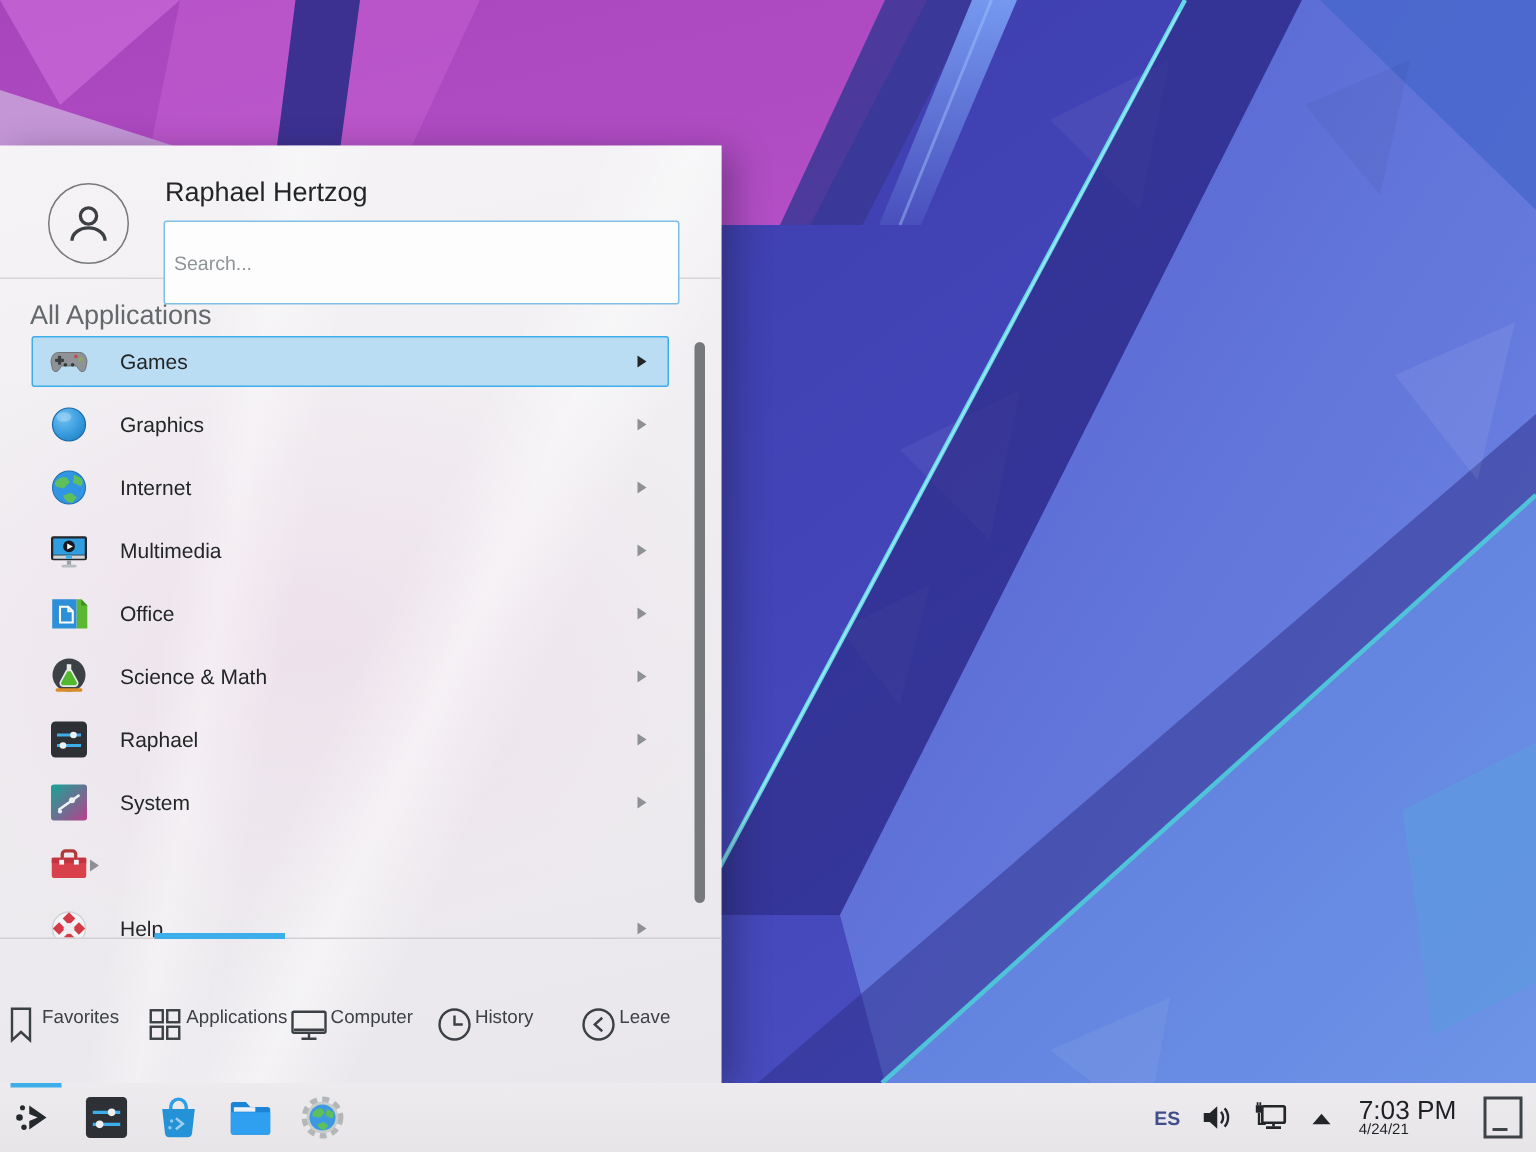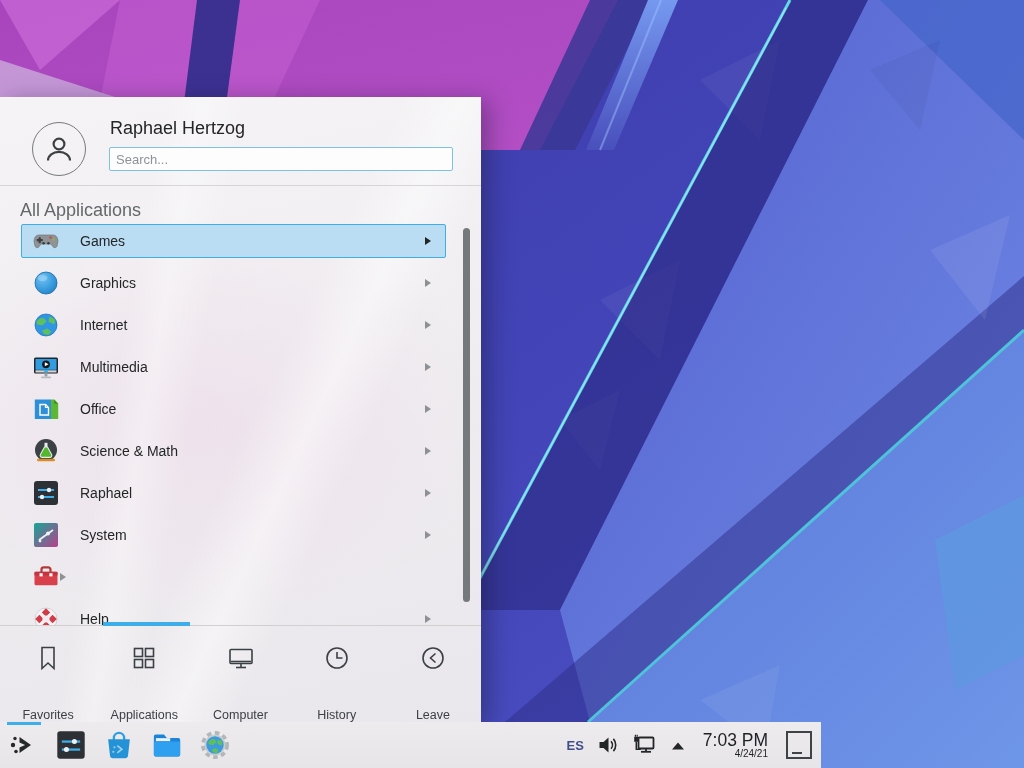--- a/index.html
+++ b/index.html
@@ -26,54 +26,54 @@
   }
   .menu-header{position:absolute;top:0;left:0;right:0;height:88px;border-bottom:1px solid #d8d5d9;z-index:2;}
   .avatar{
     position:absolute;left:32px;top:25px;width:52px;height:52px;border-radius:50%;
     border:1px solid #77797c;display:flex;align-items:center;justify-content:center;background:transparent;
   }
   .user-name{position:absolute;left:110px;top:21px;font-size:18px;color:#232627;}
   .search{
     position:absolute;left:109px;top:50px;width:330px;height:22px;
     border:1px solid #7fc0e6;border-radius:2px;background:#fdfdfd;
-    font-family:inherit;font-size:13px;color:#232627;padding:0 6px;outline:none;
+    font-family:inherit;font-size:13px;color:#232627;padding:16px 6px;outline:none;
   }
   .search::placeholder{color:#8d9497;}
   .section-label{position:absolute;left:20px;top:103px;font-size:18px;color:#63686b;z-index:2;}
   .menu-list{position:absolute;left:0;top:127px;width:481px;height:401px;overflow:hidden;z-index:2;}
   .row{
     position:absolute;left:21px;width:425px;height:34px;
     display:flex;align-items:center;box-sizing:border-box;border:1px solid transparent;border-radius:2px;
   }
   .row.sel{background:#bbddf4;border-color:#3daee9;}
   .mi{width:28px;height:28px;margin-left:10px;flex:0 0 auto;display:flex;}
   .ml{margin-left:20px;font-size:14px;color:#232627;flex:1;}
   .arr{width:0;height:0;border-top:4.5px solid transparent;border-bottom:4.5px solid transparent;
        border-left:6px solid #8d9194;margin-right:14px;}
   .row.sel .arr{border-left-color:#232627;}
   .vscroll{position:absolute;left:463px;top:131px;width:7px;height:374px;background:#75797c;border-radius:4px;z-index:3;}
   .tab-sep{position:absolute;left:0;top:528px;width:481px;height:1px;background:#d2cfd3;z-index:2;}
   .tab-indicator{position:absolute;left:103px;top:525px;width:87px;height:4px;background:#3daee9;z-index:3;}
   .tab-bar{position:absolute;left:0;top:531px;width:481px;height:94px;display:flex;z-index:2;}
-  .tab{flex:1;display:flex;flex-direction:column;align-items:center;justify-content:space-between;}
+  .tab{flex:1;display:flex;flex-direction:row;align-items:center;}
   .tab .ticon{margin-top:15px;height:30px;display:flex;align-items:center;}
   .tab .tlabel{margin-top:5px;font-size:12.5px;color:#3c4145;}
   
   .taskbar{
-    position:absolute;left:0;bottom:0;width:821px;height:46px;z-index:6;
+    position:absolute;left:0;bottom:0;width:1024px;height:46px;z-index:6;
     background:linear-gradient(#eeebef,#e8e5e9);
     display:flex;align-items:center;
   }
   .tb-apps{display:flex;align-items:center;gap:14px;padding-left:6px;}
   .tb-app{position:relative;width:34px;height:40px;display:flex;align-items:center;justify-content:center;}
   .tb-app .active-line{position:absolute;top:-3px;left:1px;width:34px;height:3px;background:#3daee9;}
   .tray{margin-left:auto;display:flex;align-items:center;gap:13px;padding-right:8px;}
   .kbd-layout{font-size:13px;font-weight:bold;color:#414e8c;}
-  .clock{text-align:right;line-height:1.05;margin-left:4px;color:#1d2124;}
+  .clock{text-align:left;line-height:1.05;margin-left:4px;color:#1d2124;}
   .clock .time{font-size:17.5px;}
   .clock .date{font-size:10px;}
   .show-desktop{margin-left:4px;display:flex;}
 </style>
 </head>
 <body>
 
 <svg class="wallpaper" viewBox="0 0 1024 768" preserveAspectRatio="none">
   <defs>
     <linearGradient id="bgGrad" x1="0" y1="0" x2="1" y2="1">

